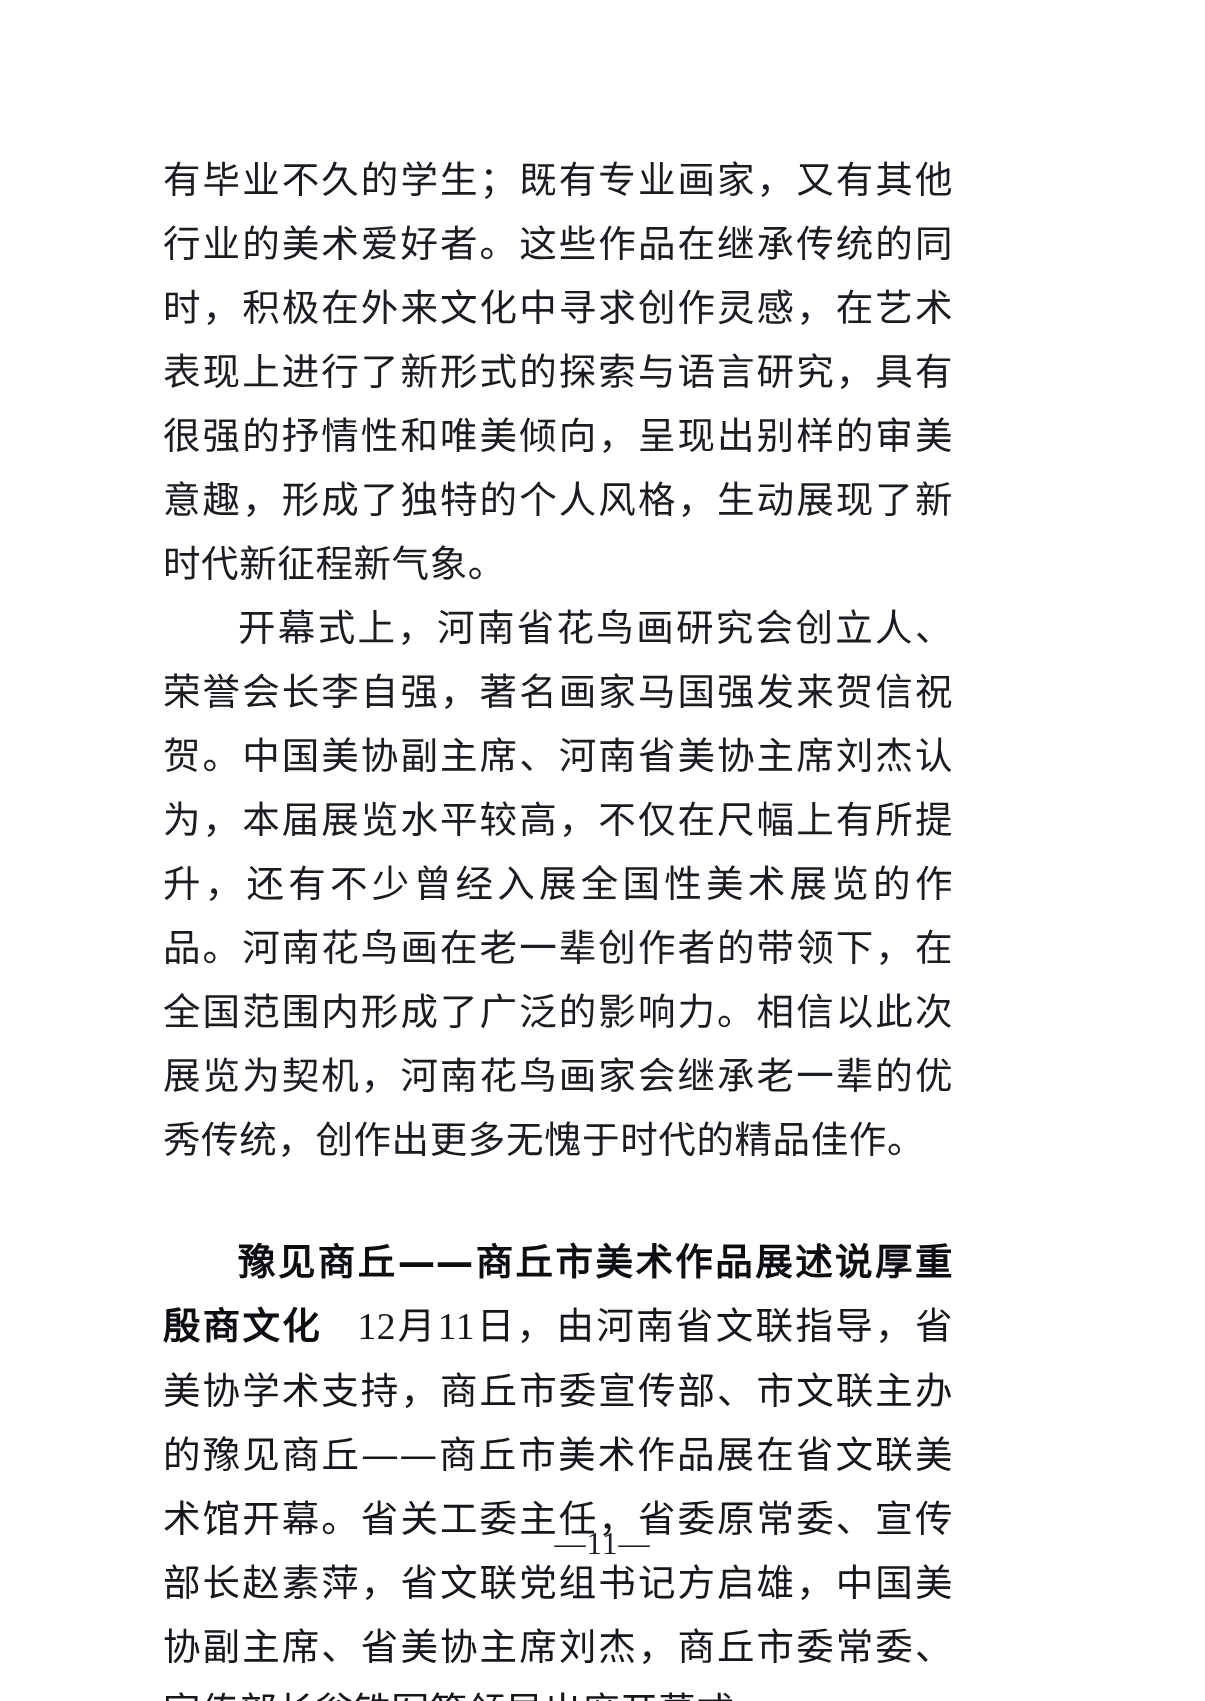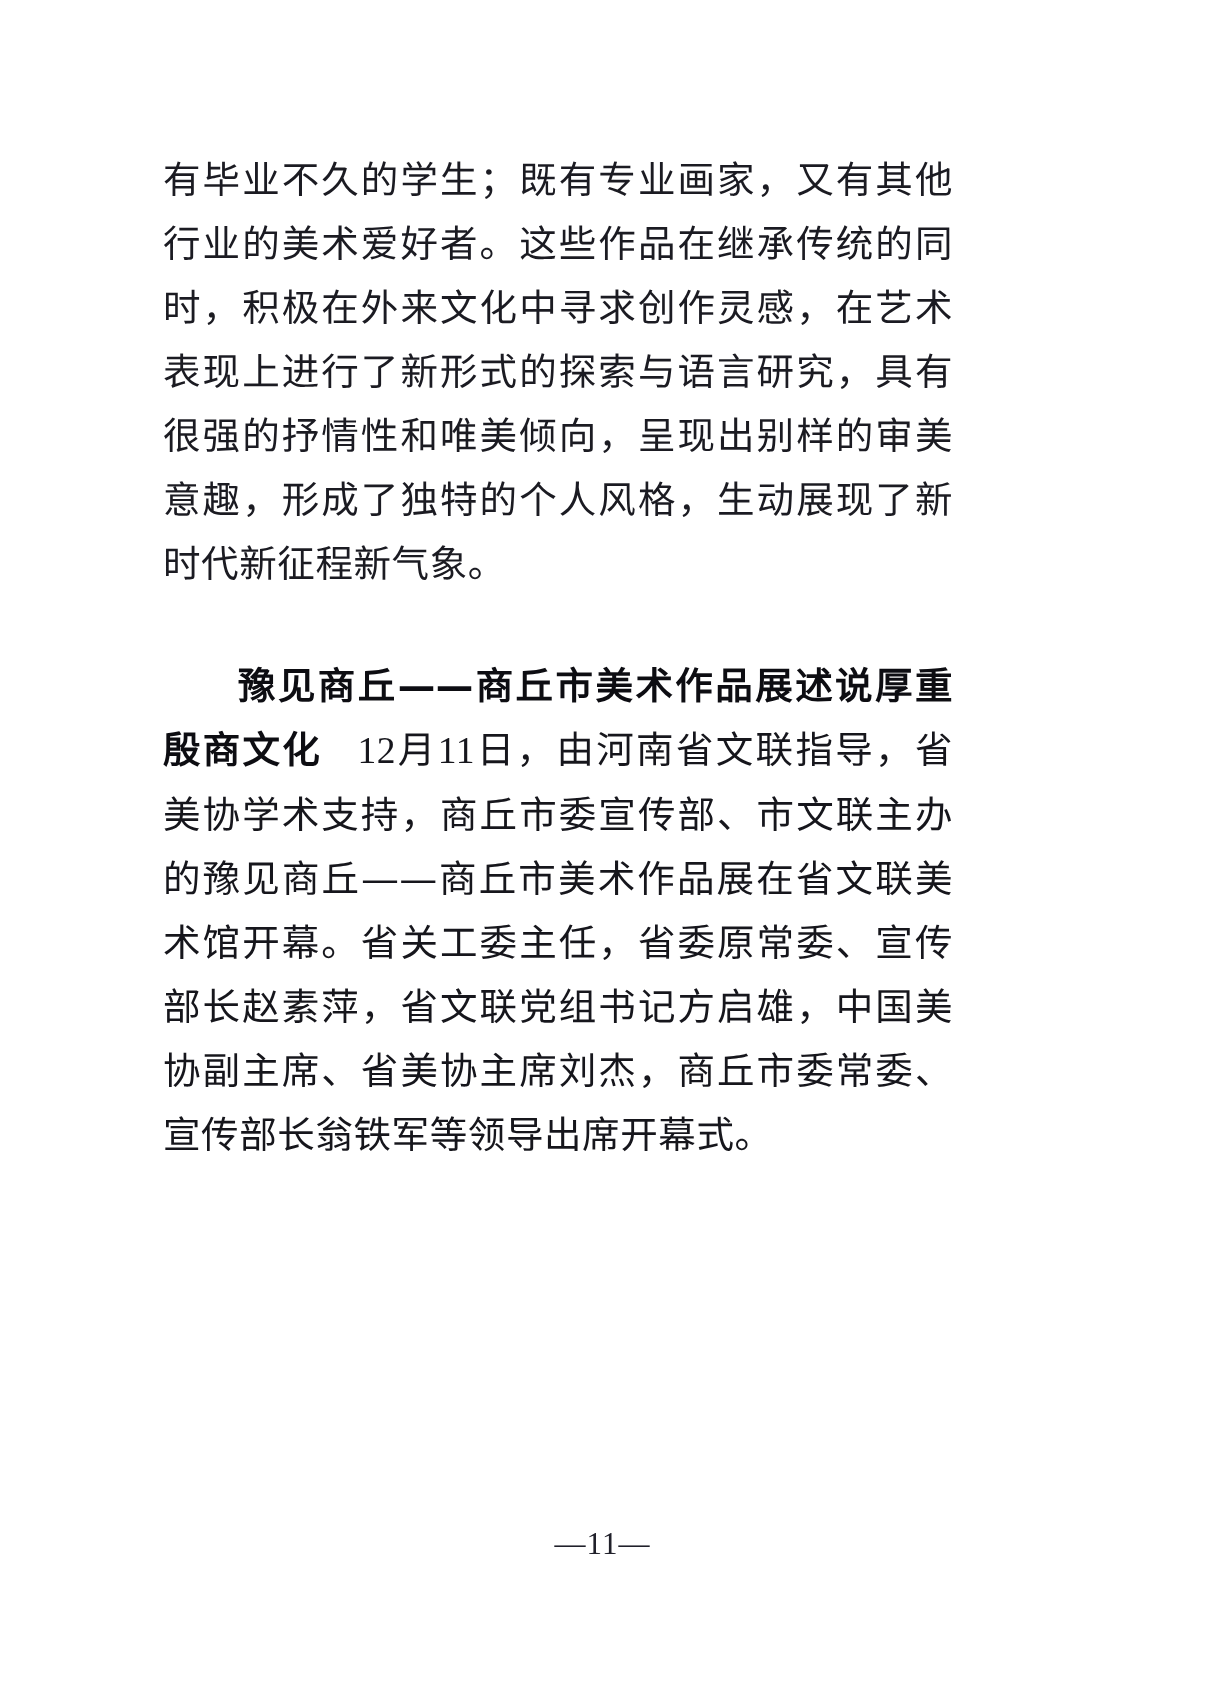--- a/index.html
+++ b/index.html
@@ -103,20 +103,21 @@
 </style>
 </head>
 <body>
 
 <div class="page">
 
   <div class="text-column">
 
     <p class="para">有毕业不久的学生；既有专业画家，又有其他行业的美术爱好者。这些作品在继承传统的同时，积极在外来文化中寻求创作灵感，在艺术表现上进行了新形式的探索与语言研究，具有很强的抒情性和唯美倾向，呈现出别样的审美意趣，形成了独特的个人风格，生动展现了新时代新征程新气象。</p>
 
+    <p class="para indent">开幕式上，河南省花鸟画研究会创立人、荣誉会长李自强，著名画家马国强发来贺信祝贺。中国美协副主席、河南省美协主席刘杰认为，本届展览水平较高，不仅在尺幅上有所提升，还有不少曾经入展全国性美术展览的作品。河南花鸟画在老一辈创作者的带领下，在全国范围内形成了广泛的影响力。相信以此次展览为契机，河南花鸟画家会继承老一辈的优秀传统，创作出更多无愧于时代的精品佳作。</p>
 
     <div class="section-gap"></div>
 
     <p class="headline-para"><span class="headline-title">豫见商丘——商丘市美术作品展述说厚重殷商文化</span><span class="headline-spacer"></span><span class="date-run">12月11日，</span><span>由河南省文联指导，省美协学术支持，商丘市委宣传部、市文联主办的豫见商丘——商丘市美术作品展在省文联美术馆开幕。省关工委主任，省委原常委、宣传部长赵素萍，省文联党组书记方启雄，中国美协副主席、省美协主席刘杰，商丘市委常委、宣传部长翁铁军等领导出席开幕式。</span></p>
 
   </div>
 
   <div class="page-number">—11—</div>
 
 </div>

